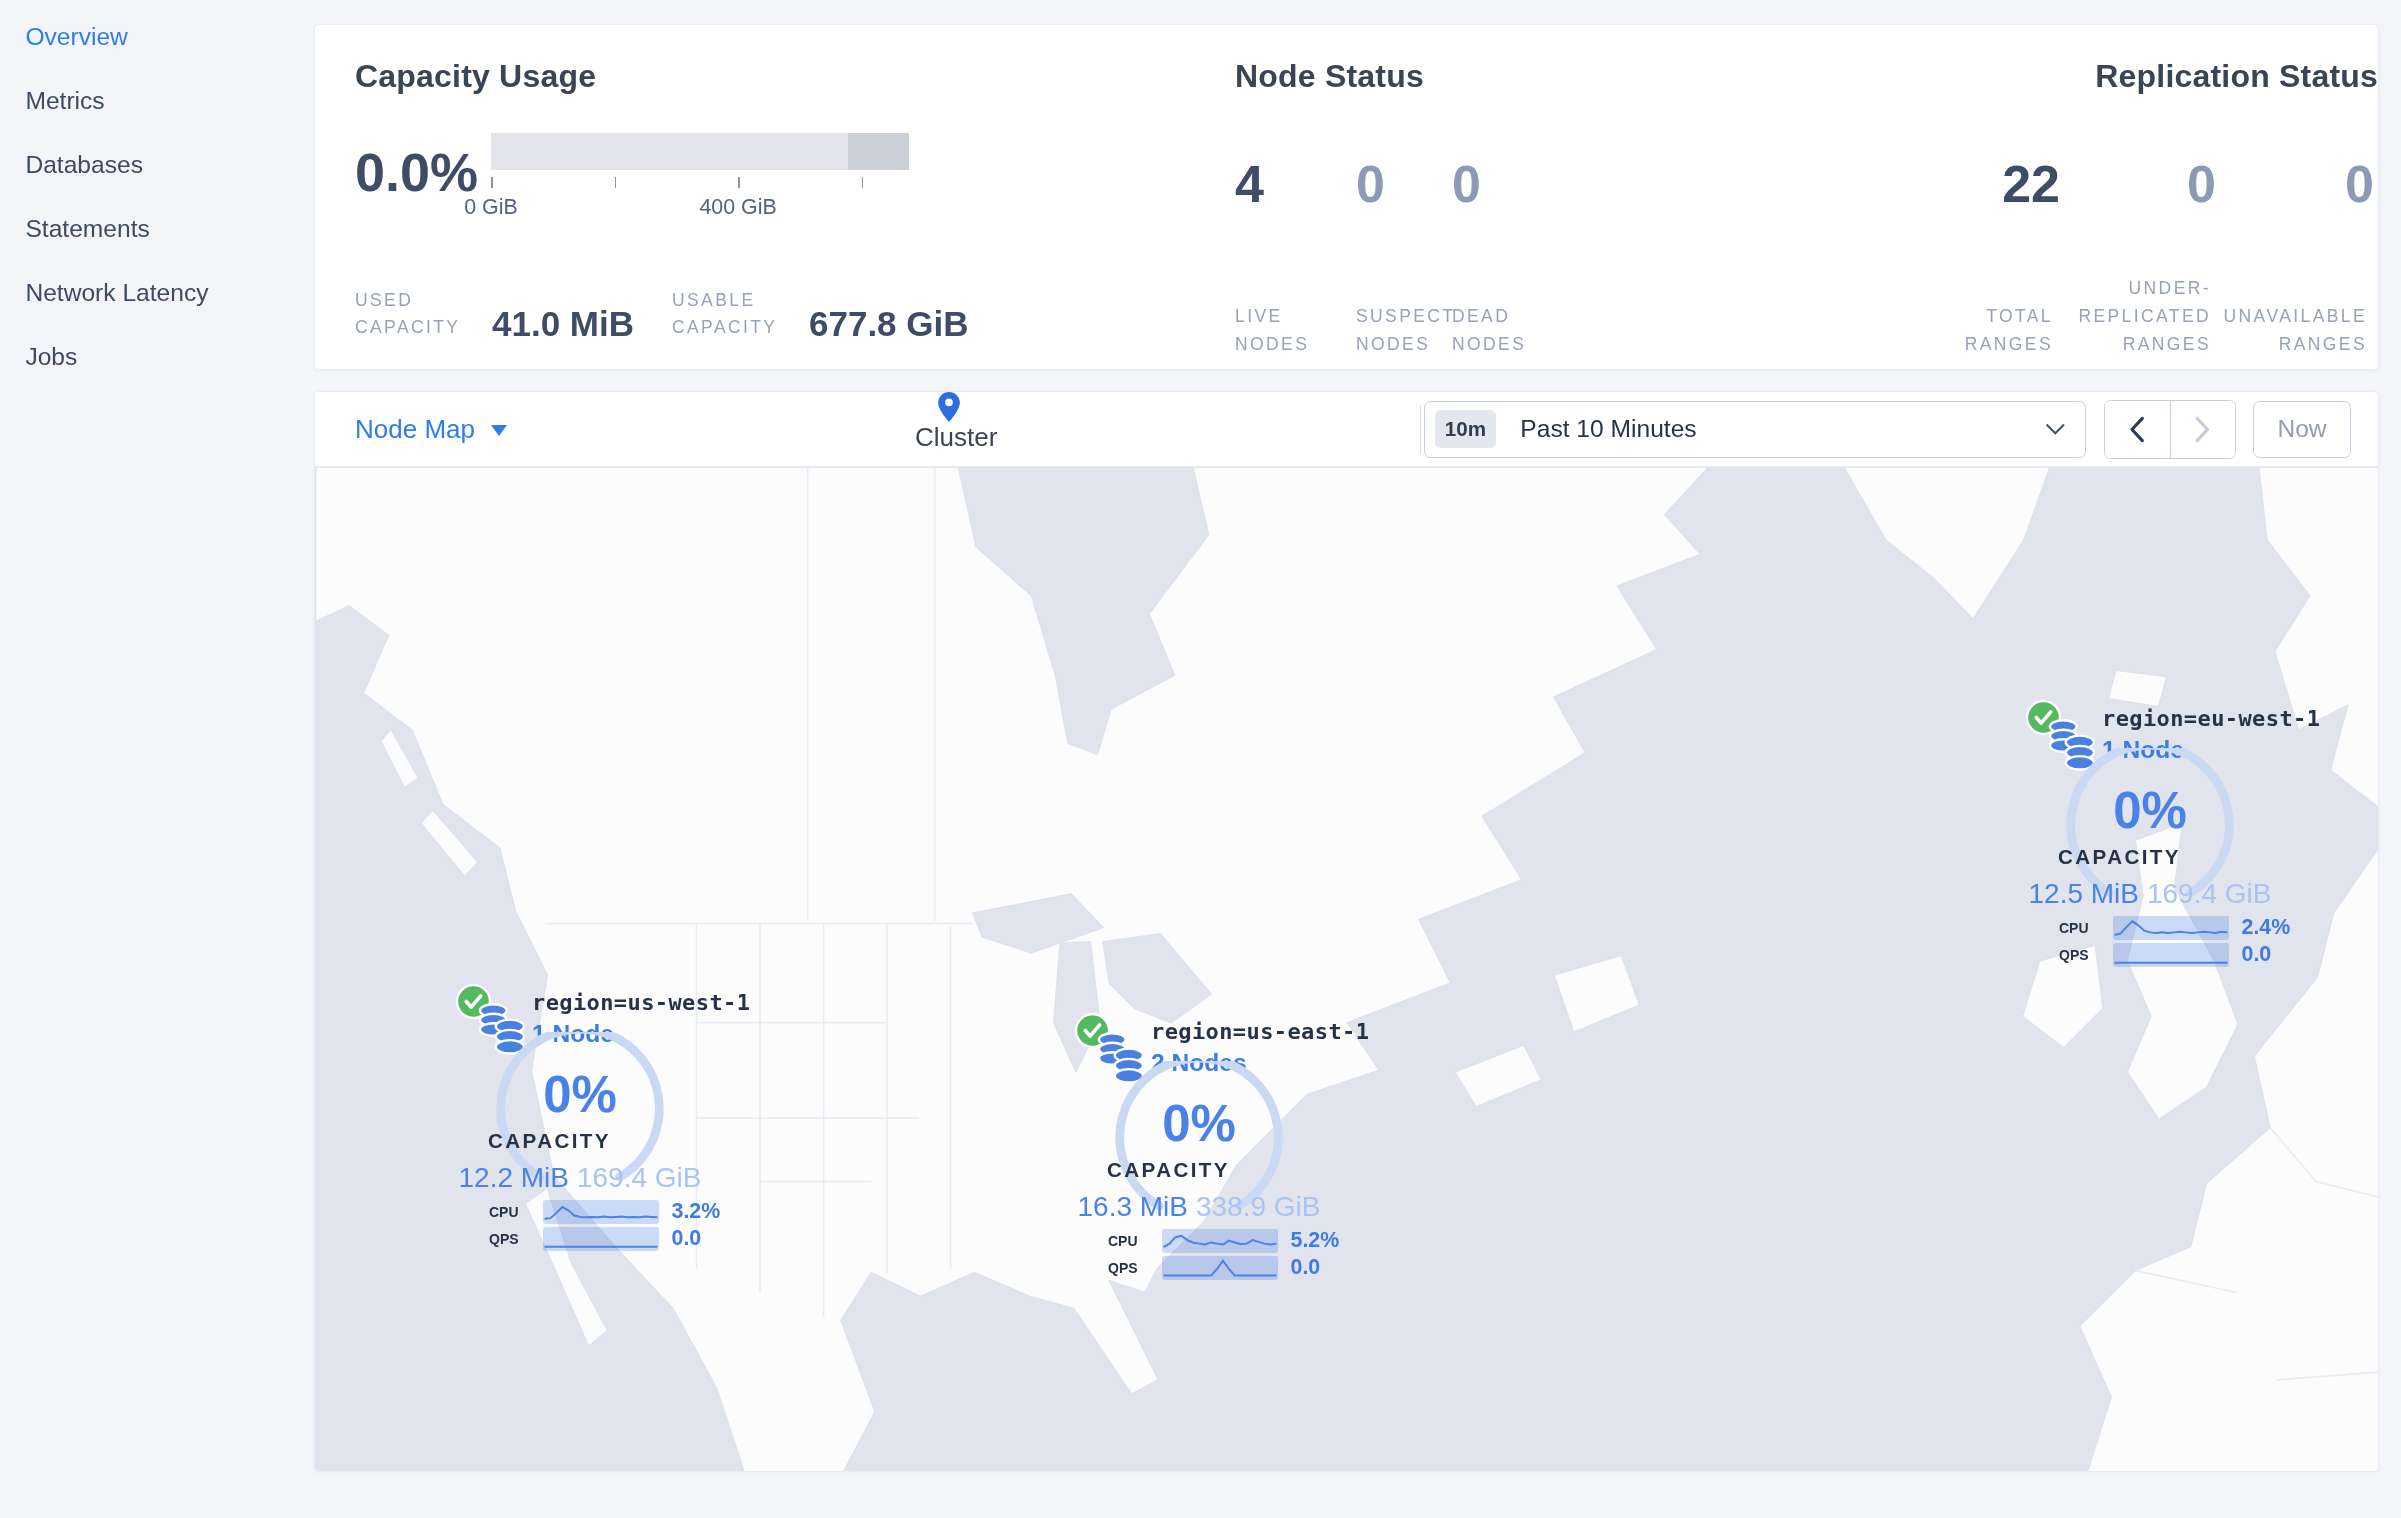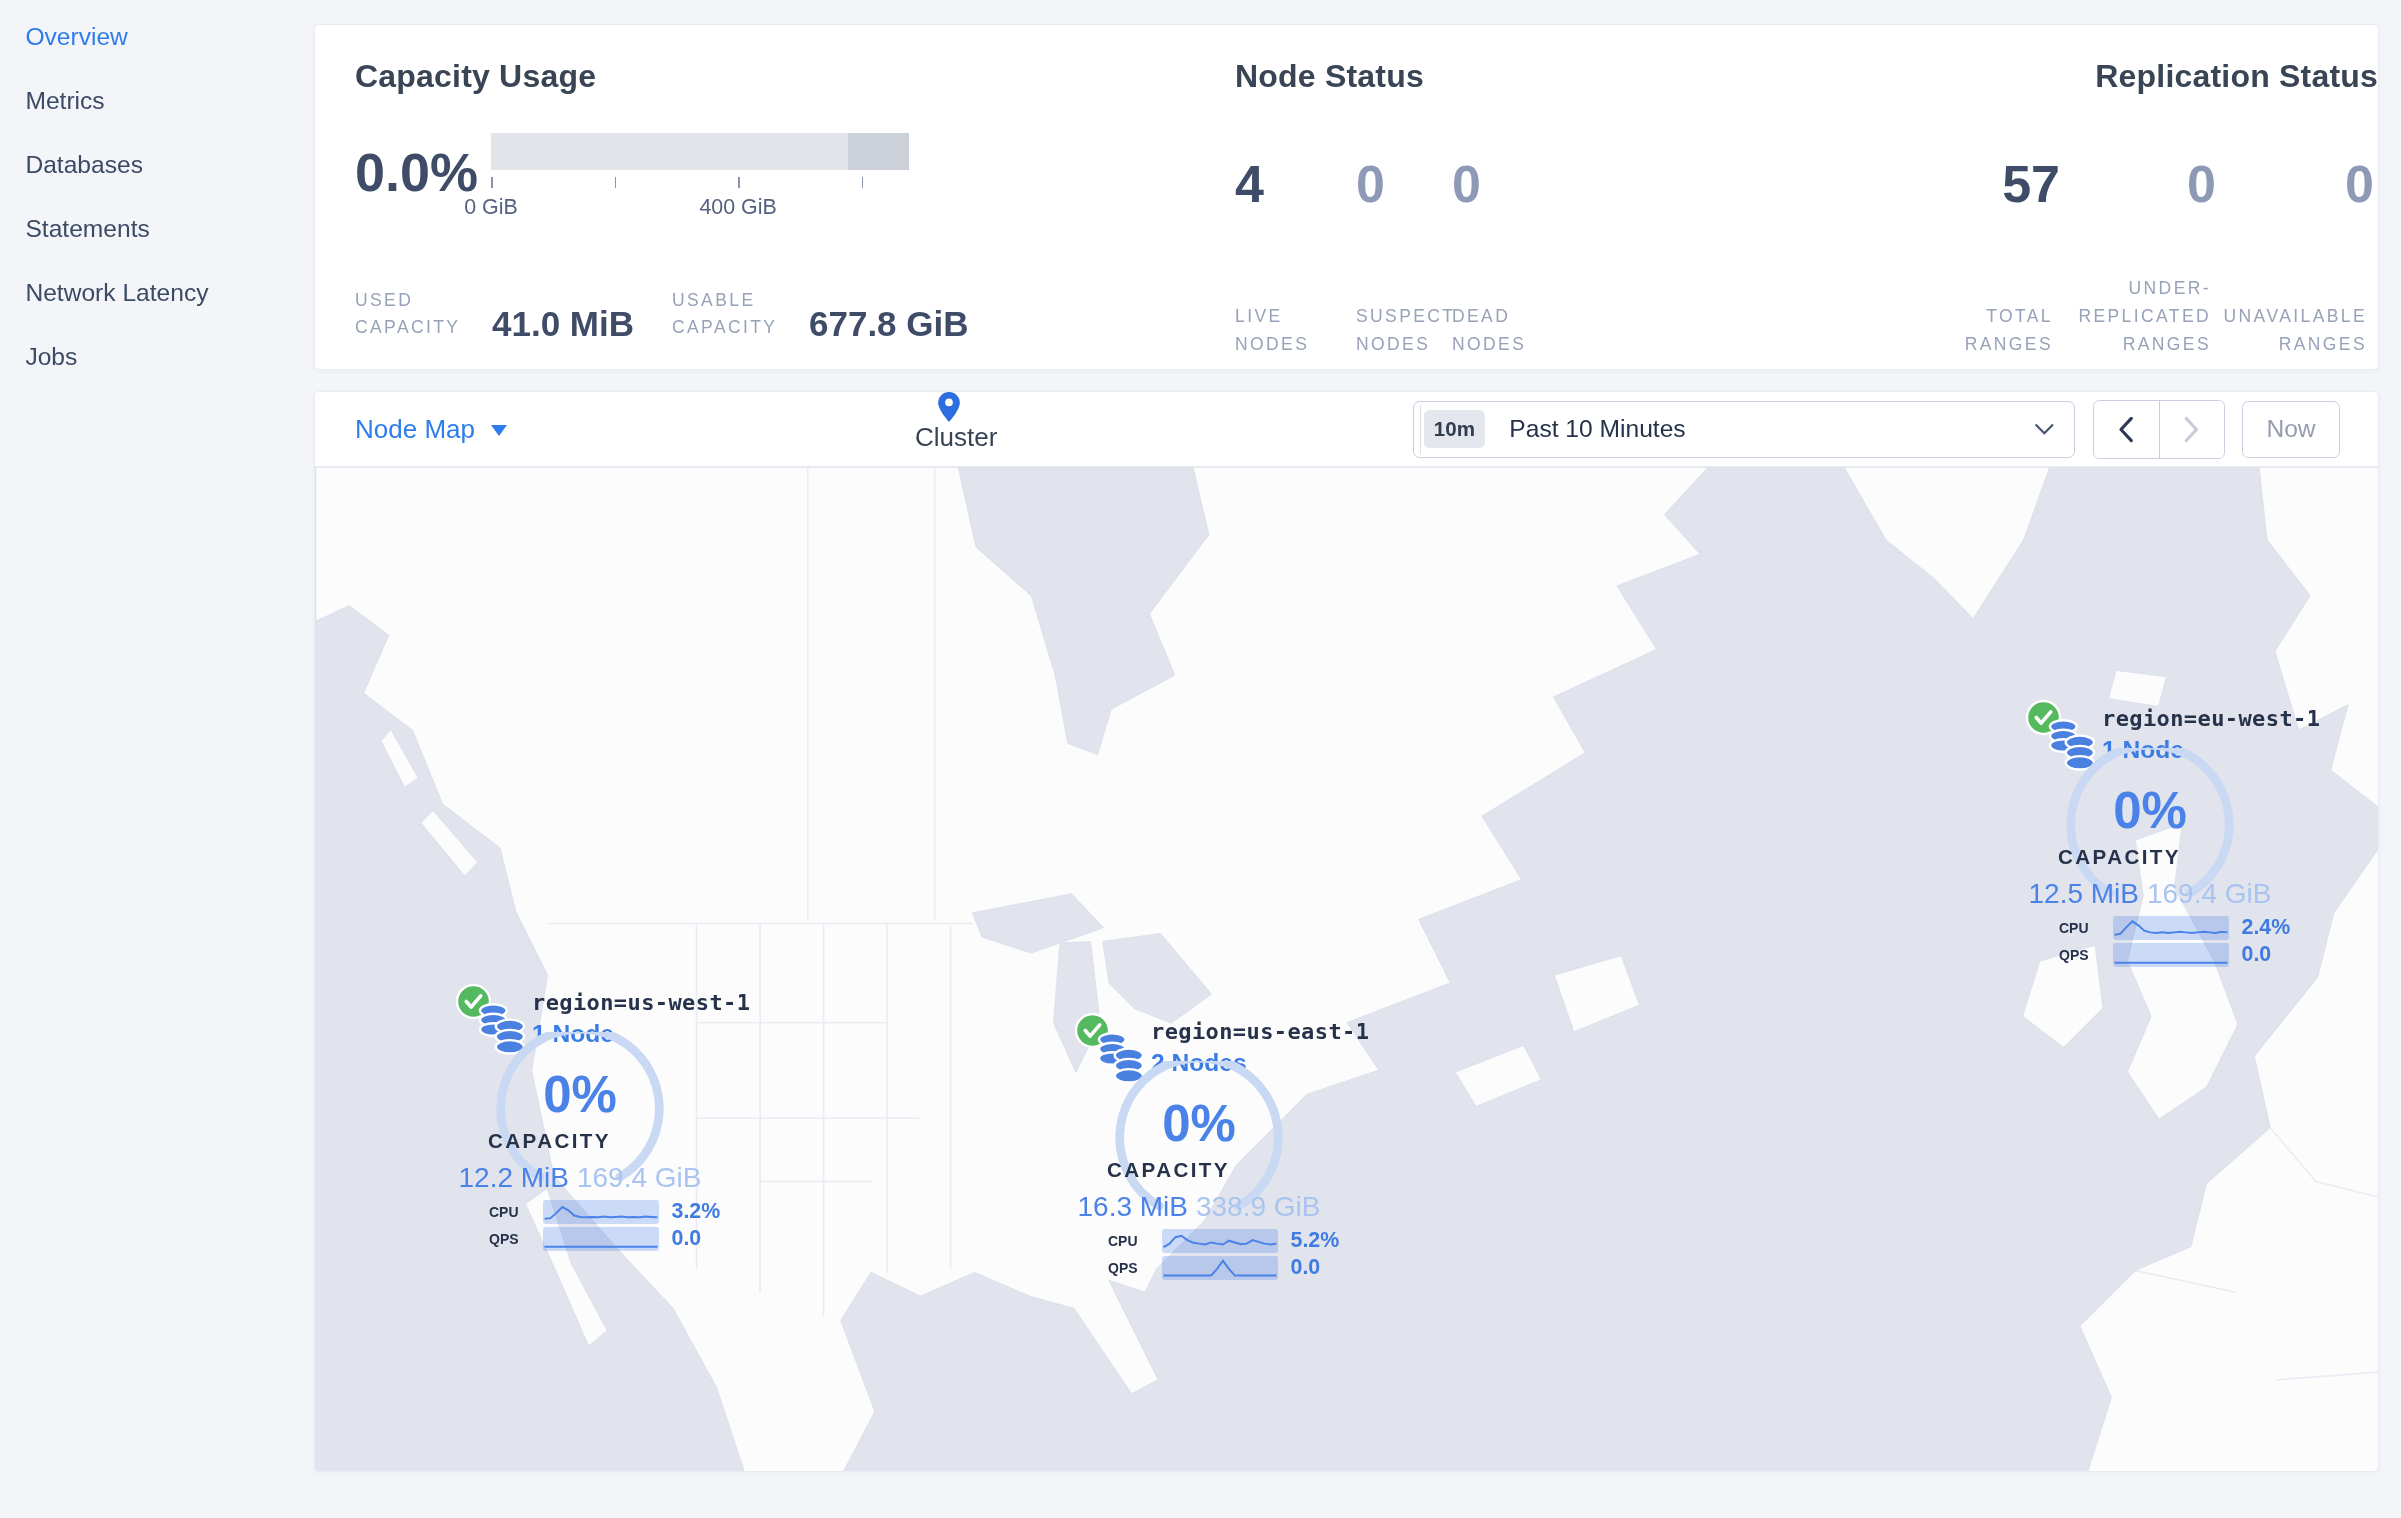--- a/index.html
+++ b/index.html
@@ -67,21 +67,21 @@
   .nodes .stat-col { width:121px; }
   .nodes .stat-col:nth-child(2) { width:96px; }
   .repl .stat-col { width:158px; }
   .repl .stat-col:nth-child(2) { width:156px; }
   .repl .stat-label { max-width:151px; }
 
   
   .map-panel { position:relative; margin-top:21.4px; height:1081px; overflow:hidden; }
   .toolbar {
     position:relative; height:75px; border-bottom:0.8px solid #e7eaf0;
-    display:flex; align-items:center; padding:0 38px 0 40px; background:#fff;
+    display:flex; align-items:center; padding:0 27px 0 40px; background:#fff;
   }
   .view-select { display:flex; align-items:center; cursor:pointer; }
   .view-select-label { font-size:26px; font-weight:500; color:#2f7ceb; }
   .caret-down {
     width:0; height:0; margin-left:16px; margin-top:3.2px;
     border-left:8.7px solid transparent; border-right:8.7px solid transparent;
     border-top:11px solid #2f7ceb;
   }
   .breadcrumb { position:absolute; left:600px; top:0; height:75px; display:flex; align-items:center; cursor:pointer;flex-direction:column; }
   .pin-icon { width:22px; height:30px; margin-right:14.3px; }
@@ -199,21 +199,21 @@
           <div class="stat-value muted">0</div>
           <div class="stat-label">DEAD NODES</div>
         </div>
       </div>
     </div>
 
     <div class="stat-section repl">
       <div class="section-title">Replication Status</div>
       <div class="stat-cols">
         <div class="stat-col">
-          <div class="stat-value">57</div>
+          <div class="stat-value">22</div>
           <div class="stat-label">TOTAL RANGES</div>
         </div>
         <div class="stat-col">
           <div class="stat-value muted">0</div>
           <div class="stat-label">UNDER-REPLICATED RANGES</div>
         </div>
         <div class="stat-col">
           <div class="stat-value muted">0</div>
           <div class="stat-label">UNAVAILABLE RANGES</div>
         </div>

